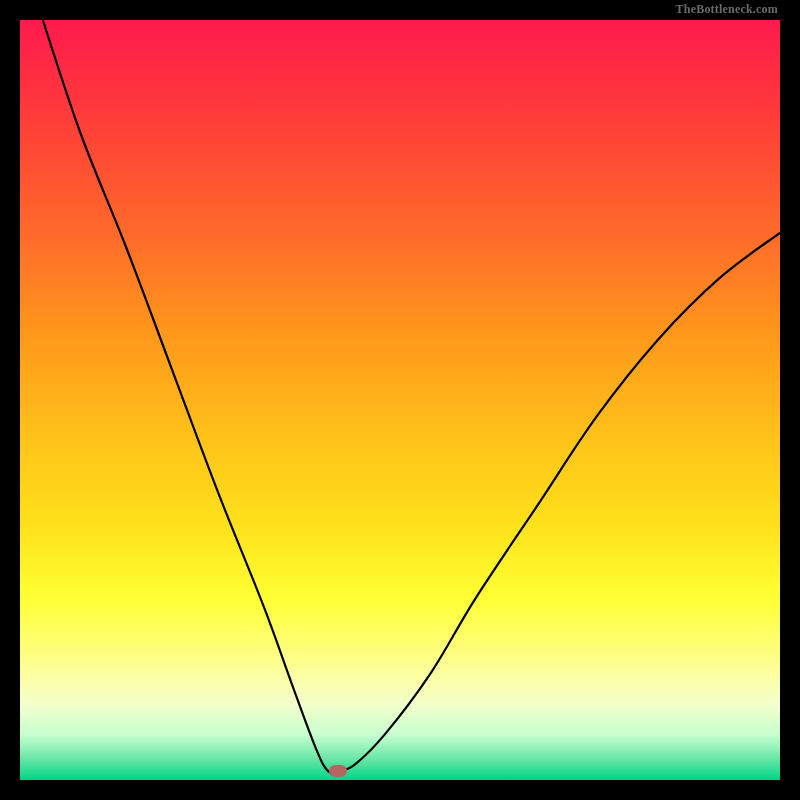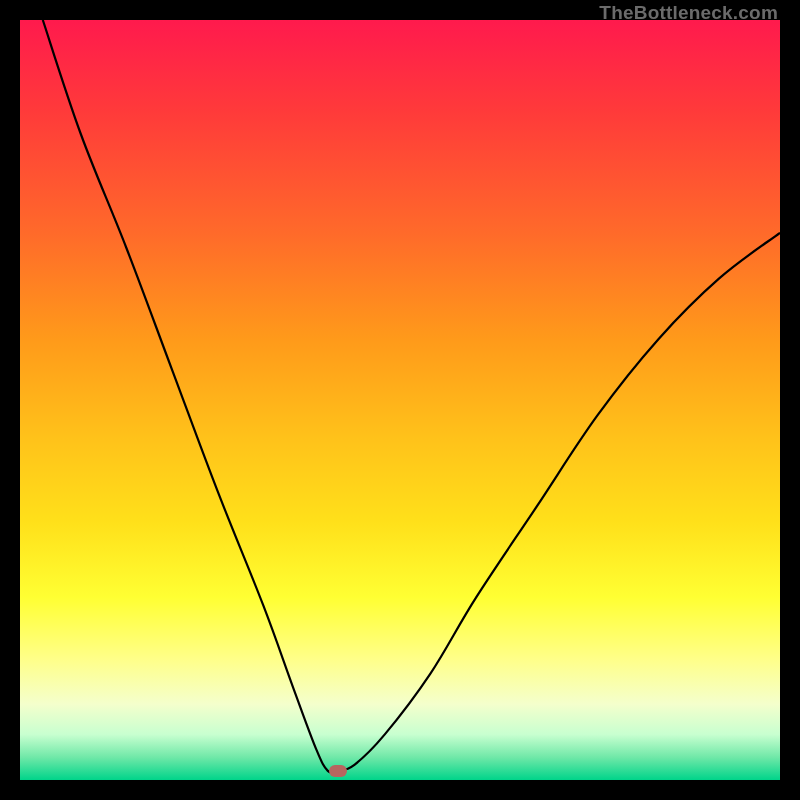--- a/index.html
+++ b/index.html
@@ -27,22 +27,22 @@
       #ffff88 84%,
       #f4ffcc 90%,
       #c8ffd0 94%,
       #70e8a8 97%,
       #00d48a 100%);
   }
   .watermark {
     position: absolute;
     top: 2px;
     right: 22px;
-    font-family: Liberation Sans, sans-serif;
-    font-size: 19px;
+    font-family: Liberation Serif, serif;
+    font-size: 12px;
     font-weight: 600;
     color: #6b6b6b;
     letter-spacing: 0.2px;
   }
   svg.curve {
     position: absolute;
     left: 0;
     top: 0;
     width: 100%;
     height: 100%;

